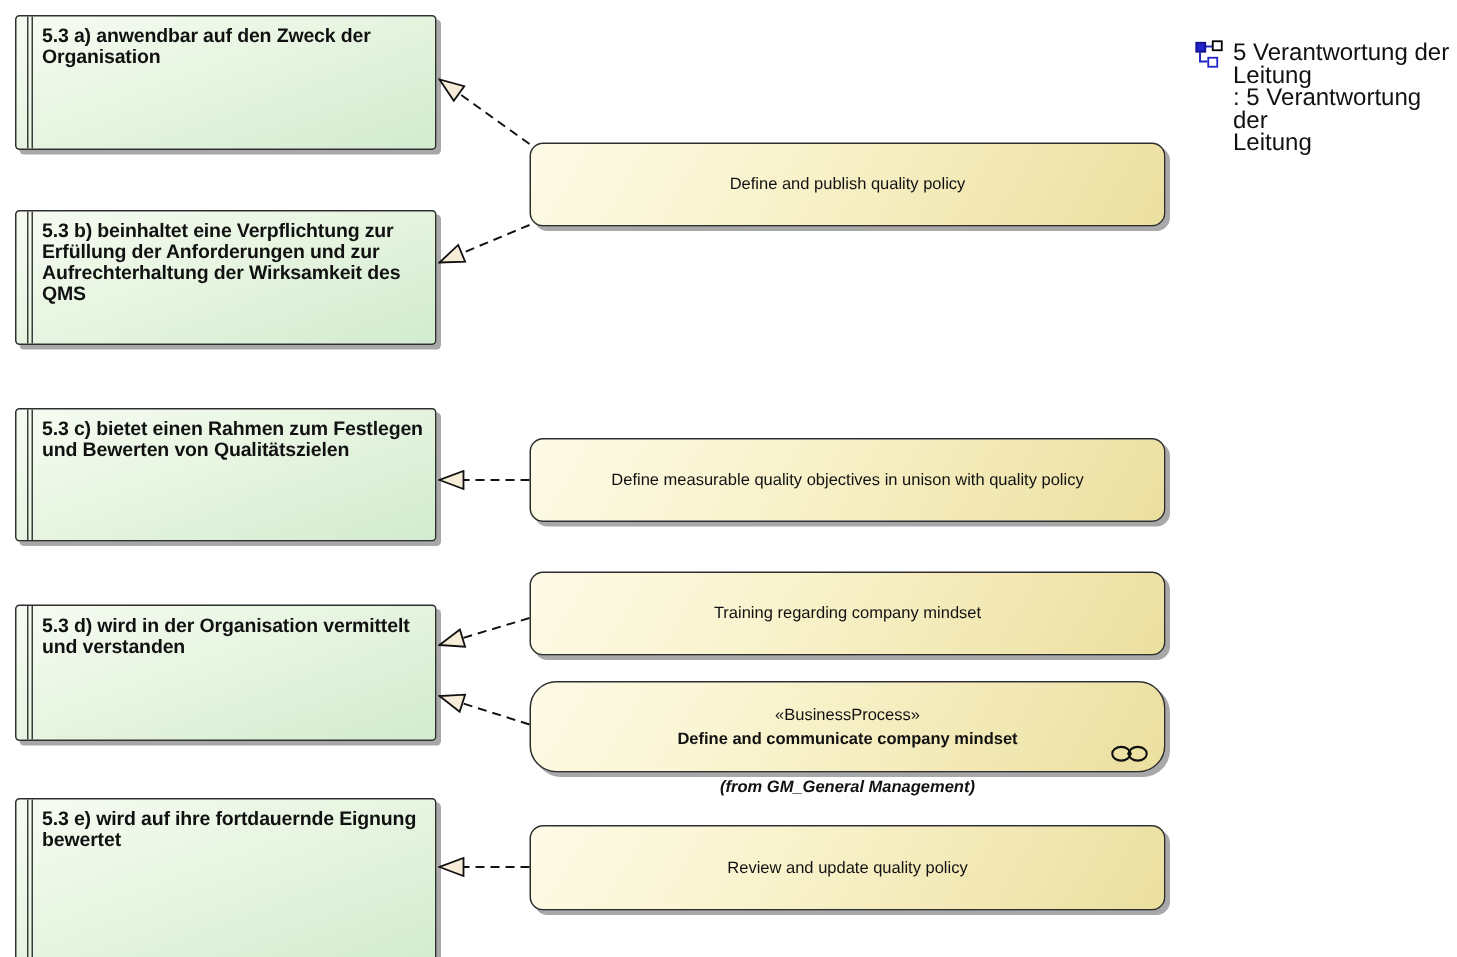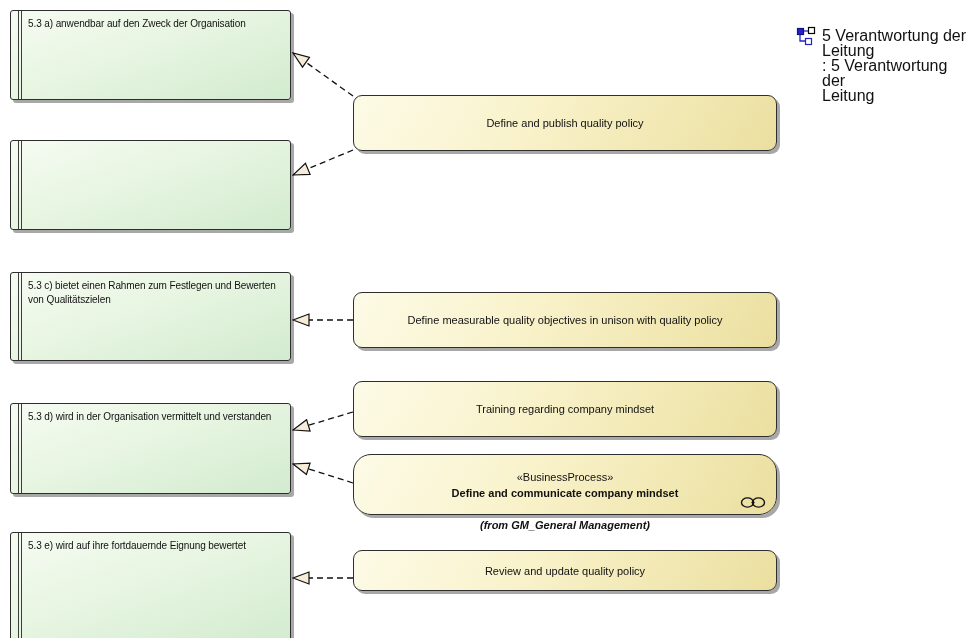--- a/index.html
+++ b/index.html
@@ -12,21 +12,21 @@
     background:linear-gradient(160deg,#f6fbf2 0%,#e9f6e3 40%,#d2ebcf 100%);
     border:1.5px solid #2e2e2e;border-radius:3px;
     box-shadow:3px 3px 0 #a8a8a8;
   }
   .req .dbl{
     position:absolute;top:0;bottom:0;left:7px;width:4px;box-sizing:border-box;
     border-left:1px solid #3c3c3c;border-right:1px solid #3c3c3c;
   }
   .req .req-label{
     position:absolute;top:6px;left:17px;right:6px;
-    font-size:10px;font-weight:normal;line-height:14px;letter-spacing:-0.1px;
+    font-size:13px;font-weight:bold;line-height:14px;letter-spacing:-0.1px;
   }
 
   
   .act{
     position:absolute;left:353px;width:424px;box-sizing:border-box;
     background:linear-gradient(120deg,#fdfbe7 0%,#f8f1c8 45%,#ebdf9f 100%);
     border:1.4px solid #2e2e2e;border-radius:9px;
     box-shadow:3px 3px 0 #a8a8a8;
     display:flex;align-items:center;justify-content:center;
     text-align:center;font-size:11px;line-height:14px;
@@ -54,20 +54,21 @@
 <body>
 
 <div id="canvas">
 
   <div class="req" style="top:10px;height:90px;">
     <div class="dbl"></div>
     <div class="req-label">5.3 a) anwendbar auf den Zweck der Organisation</div>
   </div>
   <div class="req" style="top:140px;height:90px;">
     <div class="dbl"></div>
+    <div class="req-label">5.3 b) beinhaltet eine Verpflichtung zur Erfüllung der Anforderungen und zur Aufrechterhaltung der Wirksamkeit des QMS</div>
   </div>
   <div class="req" style="top:272px;height:89px;padding-left:24px;">
     <div class="dbl"></div>
     <div class="req-label">5.3 c) bietet einen Rahmen zum Festlegen und Bewerten von Qualitätszielen</div>
   </div>
   <div class="req" style="top:403px;height:91px;">
     <div class="dbl"></div>
     <div class="req-label">5.3 d) wird in der Organisation vermittelt und verstanden</div>
   </div>
   <div class="req" style="top:532px;height:115px;">
@@ -86,21 +87,21 @@
   </div>
   <div class="act process" style="top:454px;height:61px;text-align:center;">
     <div class="stereo">«BusinessProcess»</div>
     <div class="pname">Define and communicate company mindset</div>
     <svg class="comp-icon" width="26" height="13" viewBox="0 0 26 13">
       <ellipse cx="7.5" cy="6.5" rx="6" ry="4.6" fill="none" stroke="#111" stroke-width="1.4"></ellipse>
       <ellipse cx="18.5" cy="6.5" rx="6" ry="4.6" fill="none" stroke="#111" stroke-width="1.4"></ellipse>
       <line x1="11.5" y1="6.5" x2="14.5" y2="6.5" stroke="#111" stroke-width="1.4"></line>
     </svg>
   </div>
-  <div class="act" style="top:550px;height:41px;">
+  <div class="act" style="top:550px;height:57px;">
     <span>Review and update quality policy</span>
   </div>
 
   <div class="from-note" style="top:519px;">(from GM_General Management)</div>
 
   <div class="legend" style="left:796px;top:26px;">
     <svg width="20" height="20" viewBox="0 0 20 20">
       <path d="M8,5 H12" stroke="#2323cc" stroke-width="1.3" fill="none"></path>
       <path d="M4,9 V15 H9" stroke="#2323cc" stroke-width="1.3" fill="none"></path>
       <rect x="1.5" y="2.5" width="6" height="6" fill="#2323cc" stroke="#11118a" stroke-width="1.2"></rect>

